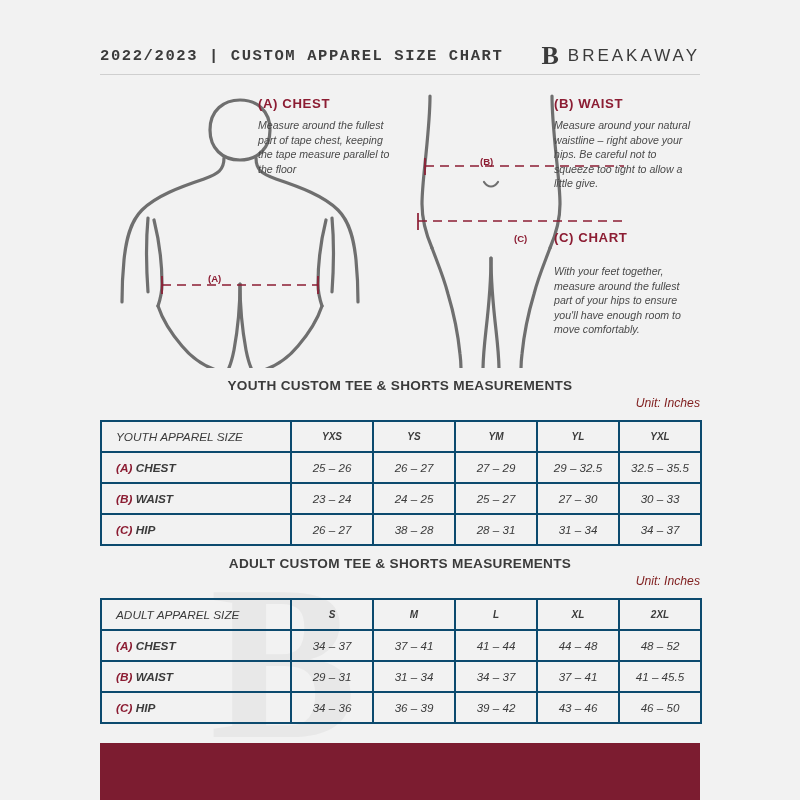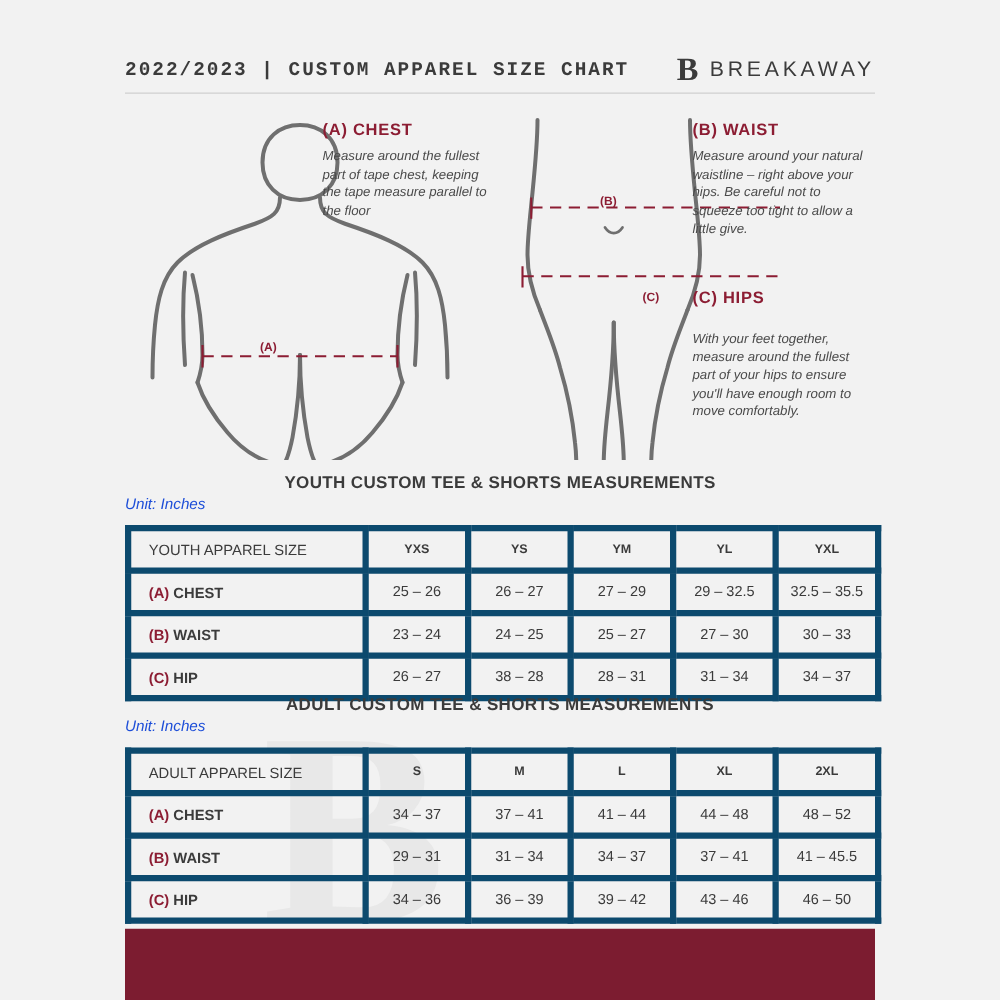--- a/index.html
+++ b/index.html
@@ -126,40 +126,41 @@
     width: 600px;
   }
   .sec-title {
     text-align: center;
     font-size: 13.6px;
     font-weight: bold;
     color: #3b3b3b;
     letter-spacing: 0.3px;
   }
   .sec-unit {
-    text-align: left;
+    text-align: right;
     font-size: 12.2px;
     font-style: italic;
-    color: #1d4ed8;
+    color: #7f1d1d;
     margin-top: 3px;
   }
   table {
     margin-top: 10px;
     width: 600px;
     border-collapse: collapse;
     table-layout: fixed;
   }
   table td, table th {
-    border: 5px solid #0c4a6e;
+    border: 2px solid #0c4a6e;
     height: 29px;
     font-size: 11.6px;
     color: #3b3b3b;
     text-align: center;
     font-weight: normal;
     padding: 0;
+    font-style: italic;
   }
   table .hdr-left {
     text-align: left;
     padding-left: 14px;
     font-size: 11.8px;
   }
   table thead td {
     font-weight: bold;
     font-size: 10px;
   }
@@ -281,21 +282,21 @@
 
       
       <div class="note-title" style="left:158px; top:18px;">(A) CHEST</div>
       <div class="note" style="left:158px; top:40px; width:138px;">Measure around the fullest part of tape chest, keeping the tape measure parallel to the floor</div>
 
       
       <div class="note-title" style="left:454px; top:18px;">(B) WAIST</div>
       <div class="note" style="left:454px; top:40px; width:140px;">Measure around your natural waistline – right above your hips. Be careful not to squeeze too tight to allow a little give.</div>
 
       
-      <div class="note-title" style="left:454px; top:152px;">(C) HIPS</div>
+      <div class="note-title" style="left:454px; top:152px;">(C) CHART</div>
       <div class="note" style="left:454px; top:174px; width:140px;margin-top:12px;">With your feet together, measure around the fullest part of your hips to ensure you'll have enough room to move comfortably.</div>
     </div>
 
     <div class="section" style="top:370px;">
       <div class="sec-title">YOUTH CUSTOM TEE &amp; SHORTS MEASUREMENTS</div>
       <div class="sec-unit">Unit: Inches</div>
       <table>
         <colgroup>
           <col class="c0">
             <col class="cx">

